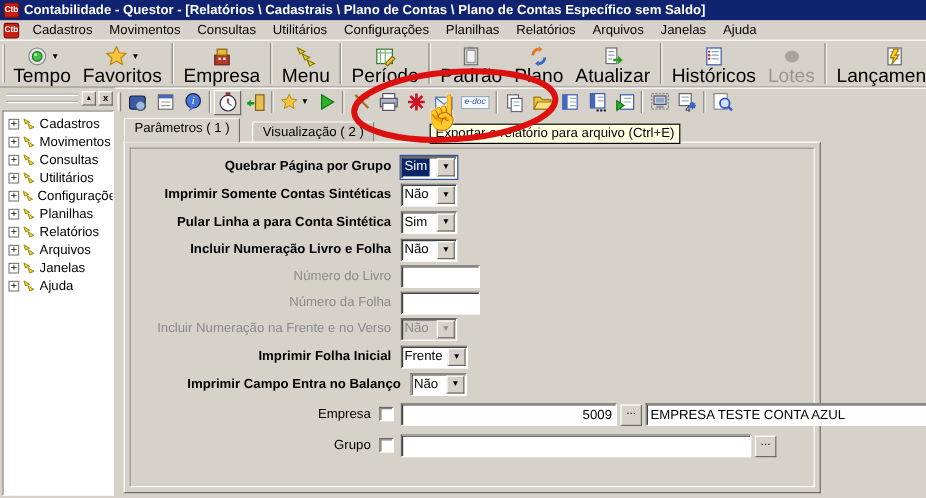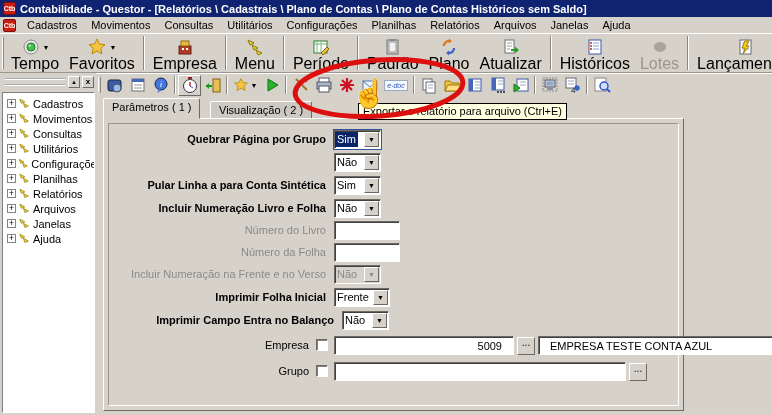--- a/index.html
+++ b/index.html
@@ -79,21 +79,21 @@
   .cval { padding:0 2px; line-height:15px; }
   .cval.selected { background:#0a246a; color:#fff; }
   .cbtn { position:absolute; right:1px; top:1px; bottom:1px; width:15px; background:#d6d2ca;
           border:1px solid; border-color:#fff #6d6a65 #6d6a65 #fff; font-size:7px; display:flex;
           align-items:center; justify-content:center; }
   .combo.disabled { background:#d6d2ca; }
   .combo.disabled .cval { color:#8a8a8a; }
   .combo.disabled .cbtn { color:#8a8a8a; }
   .tinput { position:absolute; top:0; height:19px; background:#fff; border:1px solid;
             border-color:#6d6a65 #fff #fff #6d6a65; box-shadow:inset 1px 1px 0 #404040;
-            font-family:"Liberation Sans", sans-serif; font-size:11px; padding:0 11px; }
+            font-family:"Liberation Sans", sans-serif; font-size:11px; padding:0 3px; }
   .tinput.num { text-align:right; }
   .checkbox { position:absolute; width:12px; height:12px; top:3px; background:#fff; border:1px solid;
               border-color:#6d6a65 #fff #fff #6d6a65; box-shadow:inset 1px 1px 0 #808080; }
   .browse-btn { position:absolute; top:1px; width:18px; height:18px; background:#d6d2ca;
                 border:1px solid; border-color:#fff #6d6a65 #6d6a65 #fff; font-size:10px; line-height:10px;
                 text-align:center; }
 
   
   .overlay { position:absolute; left:0; top:0; width:772px; height:415px; pointer-events:none; }
   .tooltip { position:absolute; left:358px; top:103px; height:17px; background:#ffffe1; border:1px solid #000;
@@ -101,21 +101,21 @@
   .hand-cursor { position:absolute; left:352px; top:80px; font-size:28px; line-height:28px; z-index:60;
                  color:#000; text-shadow:0 0 2px #fff; }
   .red-ellipse { position:absolute; left:0; top:0; z-index:70; }
 </style>
 </head>
 <body>
 <div id="screen">
 
   <div class="titlebar">
     <span class="appicon">Ctb</span>
-    <span class="title-text">Contabilidade - Questor - [Relatórios \ Cadastrais \ Plano de Contas \ Plano de Contas Históricos sem Saldo]</span>
+    <span class="title-text">Contabilidade - Questor - [Relatórios \ Cadastrais \ Plano de Contas \ Plano de Contas Específico sem Saldo]</span>
   </div>
 
   <div class="menubar">
     <span class="appicon">Ctb</span>
     <span class="menu-item">Cadastros</span>
     <span class="menu-item">Movimentos</span>
     <span class="menu-item">Consultas</span>
     <span class="menu-item">Utilitários</span>
     <span class="menu-item">Configurações</span>
     <span class="menu-item">Planilhas</span>
@@ -511,20 +511,21 @@
       <div class="inner-panel"></div>
 
       <div class="frow" style="top:11px;left:0;right:0;">
         <span class="flabel bold">Quebrar Página por Grupo</span>
         <span class="combo focused" style="left:230px;width:47px;">
             <span class="cval selected">Sim</span>
             <span class="cbtn">▼</span>
           </span>
       </div>
       <div class="frow" style="top:34px;left:0;right:0;">
+        <span class="flabel bold">Imprimir Somente Contas Sintéticas</span>
         <span class="combo" style="left:230px;width:47px;">
             <span class="cval">Não</span>
             <span class="cbtn">▼</span>
           </span>
       </div>
       <div class="frow" style="top:57px;left:0;right:0;">
         <span class="flabel bold">Pular Linha a para Conta Sintética</span>
         <span class="combo" style="left:230px;width:47px;">
             <span class="cval">Sim</span>
             <span class="cbtn">▼</span>

